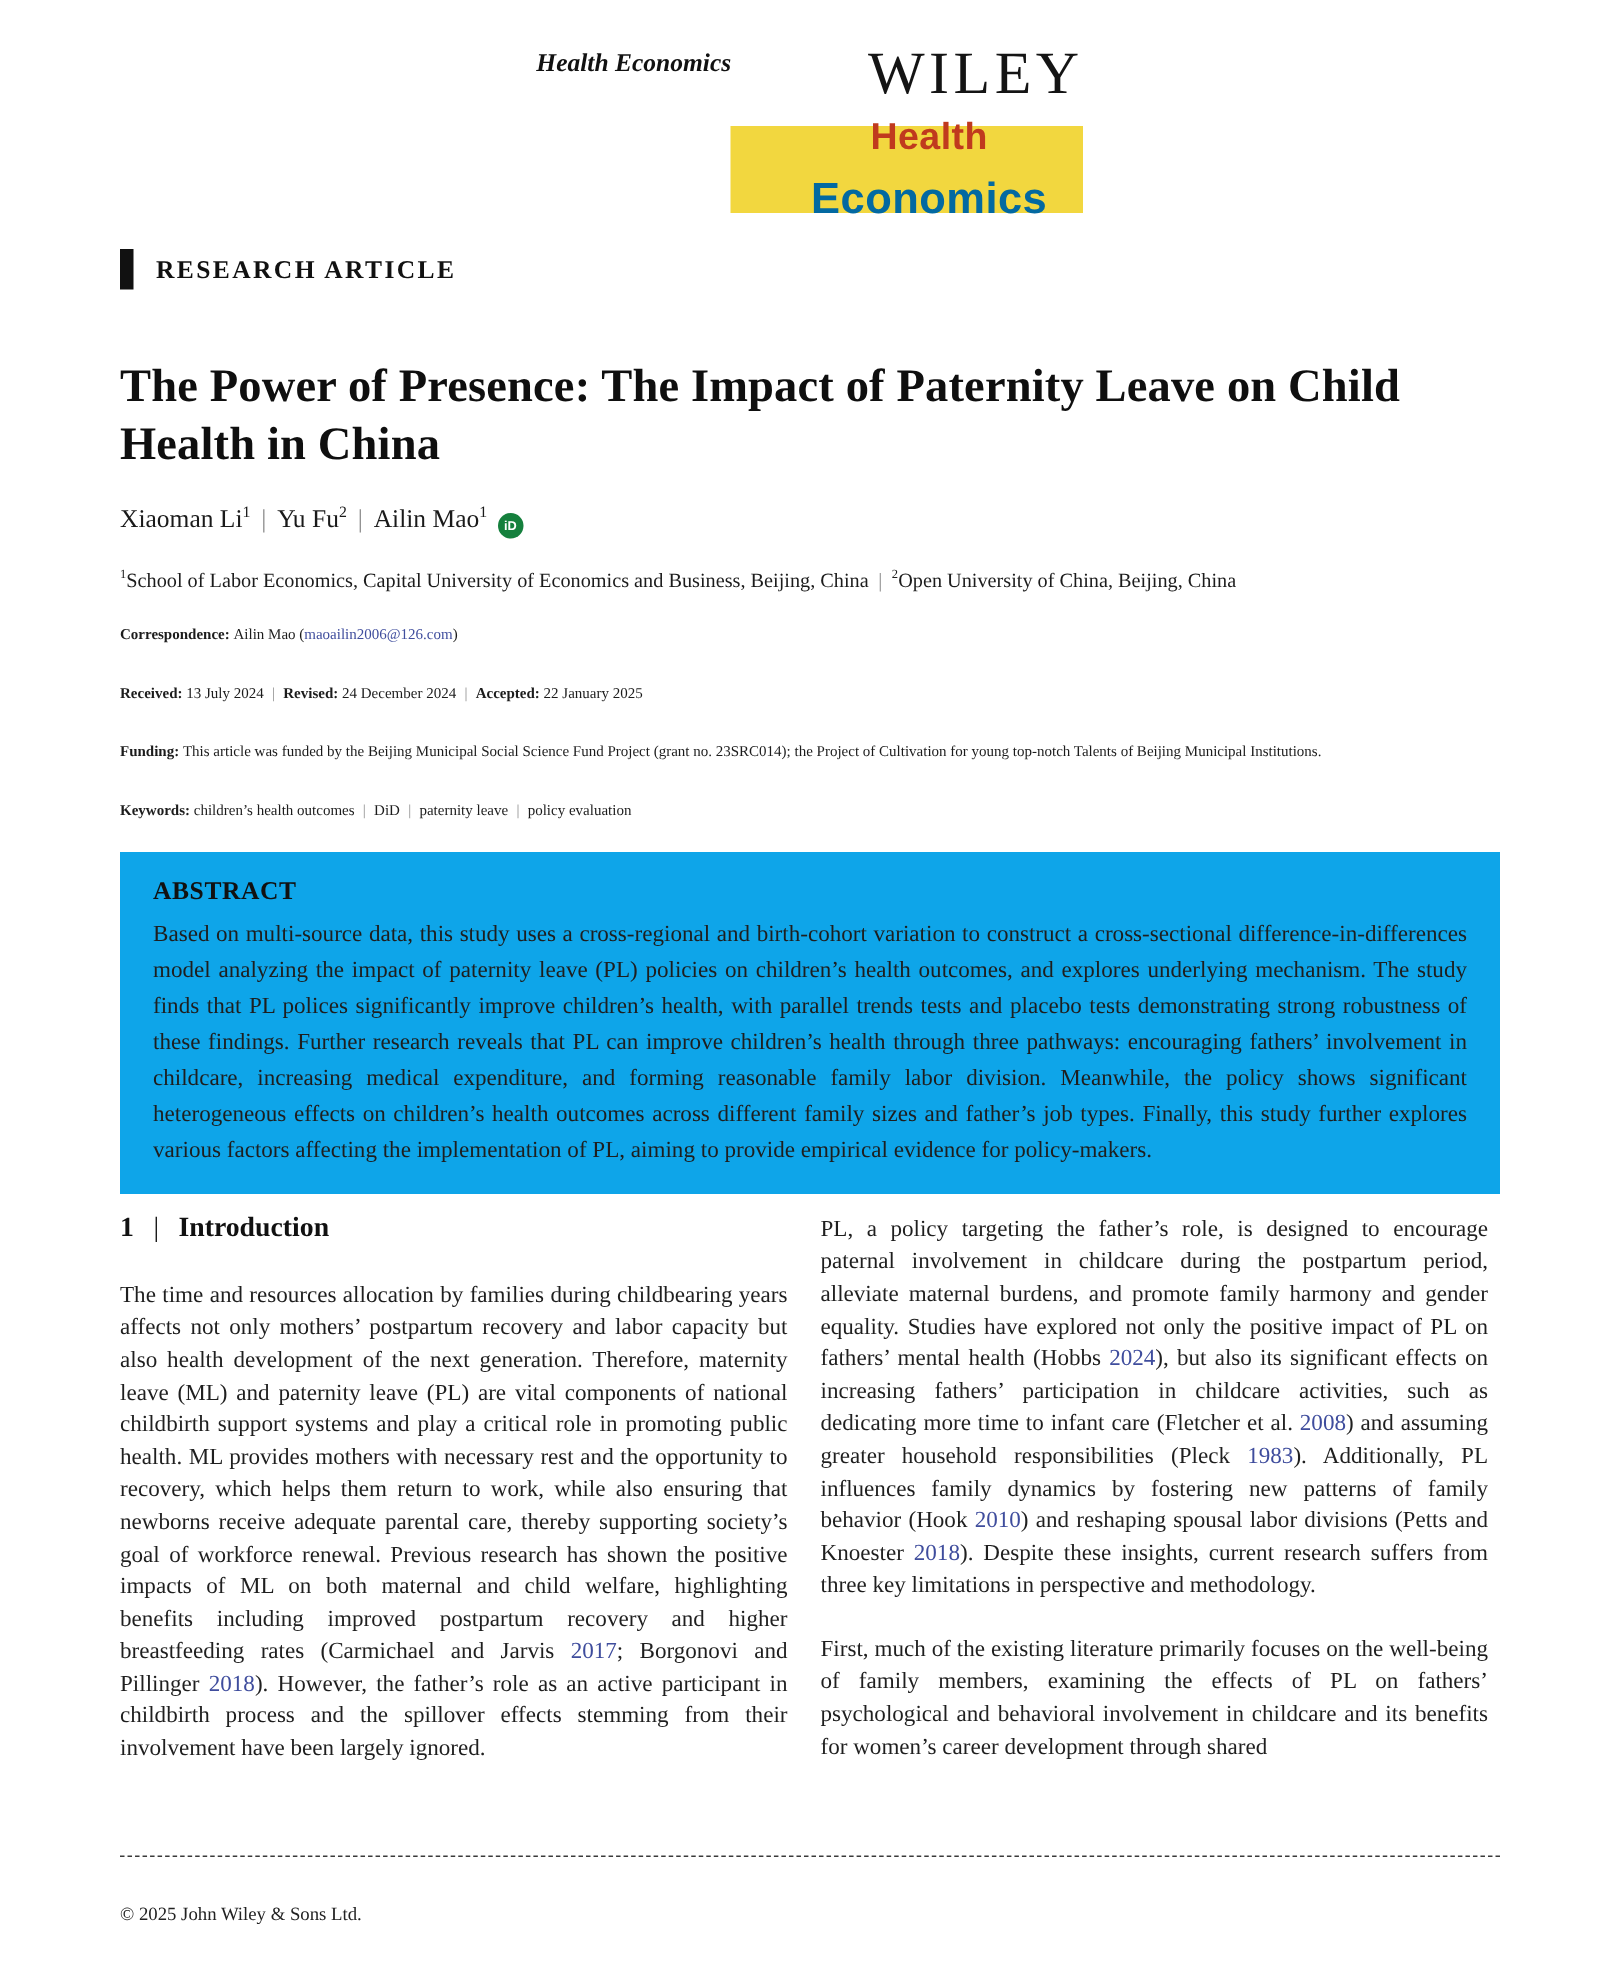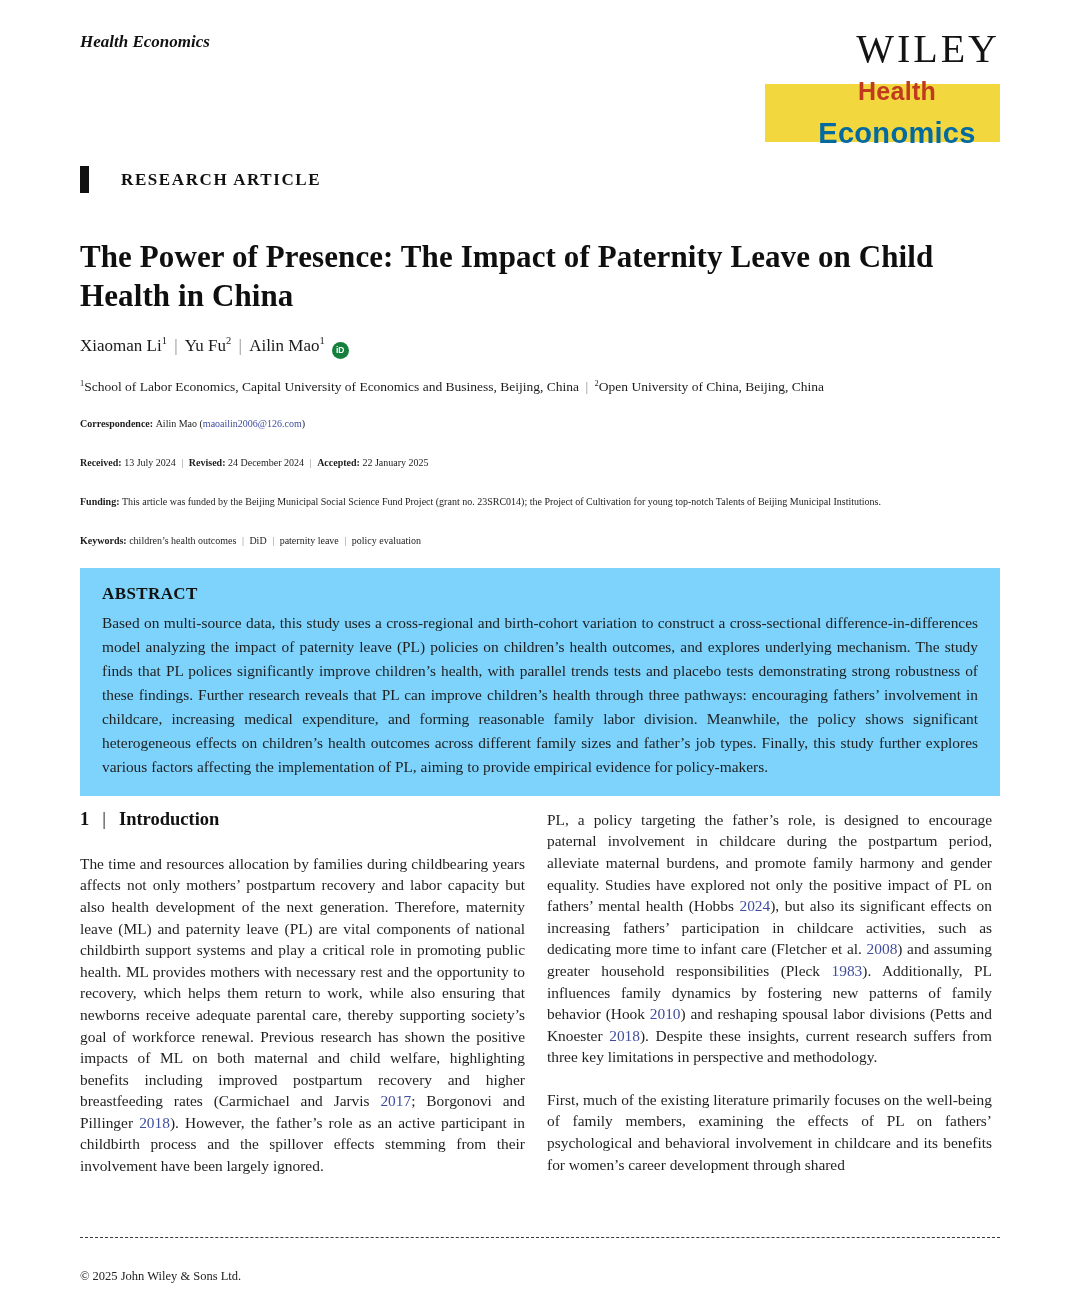--- a/index.html
+++ b/index.html
@@ -4,37 +4,37 @@
 <style>
   html, body { margin:0; padding:0; background:#ffffff; }
   body {
     width:1080px; height:1310px; overflow:hidden; position:relative;
     font-family:"Liberation Serif", serif; color:#1a1a1a;
     -webkit-font-smoothing:antialiased;
   }
   .page { position:relative; width:920px; margin:0 auto; padding-top:28px; height:100%; }
 
   
-  .header-row { display:flex; justify-content:space-between; align-items:flex-start; }
+  .header-row { display:flex; justify-content:center; align-items:flex-start; }
   .journal-name { font-size:17px; font-weight:700; font-style:italic; color:#111; padding-top:4px; }
   .publisher-block { display:flex; flex-direction:column; align-items:flex-end; }
   .wiley-logo {
     font-family:"Liberation Serif", serif; font-size:40px; line-height:42px;
     letter-spacing:3px; font-weight:500; color:#141414;
   }
   .he-badge {
     margin-top:14px; width:206px; height:58px; background:#f2d73f;
     display:flex; flex-direction:column; align-items:center; justify-content:center;
     font-family:"Liberation Sans", sans-serif; font-weight:700;padding-left:29px;
   }
   .he-badge .l1 { color:#c03a1e; font-size:25px; line-height:24px; letter-spacing:0.3px; }
   .he-badge .l2 { color:#0369a1; font-size:29px; line-height:27px; letter-spacing:0.3px;margin-top:17px; }
 
   
-  .type-row { display:flex; align-items:center; margin-top:24px;gap:17px; }
+  .type-row { display:flex; align-items:center; margin-top:24px; }
   .type-bar { width:9px; height:27px; background:#111; margin-right:15px; }
   .type-label { font-size:17px; font-weight:700; letter-spacing:1.6px; color:#111; }
 
   .article-title {
     margin-top:44px; font-size:31px; line-height:39px; font-weight:700; color:#0f0f0f;
     max-width:912px; letter-spacing:0.1px;
   }
   .authors-line { margin-top:17px; font-size:17px; color:#1a1a1a; }
   .orcid-icon {
     display:inline-block; width:17px; height:17px; border-radius:50%;
@@ -45,21 +45,21 @@
   .affiliations-line { margin-top:20px; font-size:13.5px; color:#1c1c1c; }
   .meta-line { margin-top:14px; font-size:10px; color:#1c1c1c; line-height:25px; }
   .meta-line.first { margin-top:16px; }
 
   .seg-b   { font-weight:700; }
   .seg-sup { vertical-align:super; font-size:0.62em; line-height:0; }
   .seg-sep { color:#8d8d8d; padding:0 3px; }
   .seg-link, .seg-cite { color:#3f4d9d; }
 
   
-  .abstract-box { margin-top:15px; background:#7dd3fc; padding:16px 22px 17px 22px; }
+  .abstract-box { margin-top:15px; background:#0ea5e9; padding:16px 22px 17px 22px; }
   .abstract-heading { font-size:17px; font-weight:700; letter-spacing:0.4px; color:#111; }
   .abstract-text {
     margin:7px 0 0 0; font-size:15.4px; line-height:24px; text-align:justify; color:#1e1e1e;
   }
 
   
   .columns { display:flex; gap:22px; margin-top:13px; }
   .col { width:445px; }
   .section-heading { font-size:18.5px; font-weight:700; color:#111; margin-bottom:23px; }
   .section-heading .sec-div { font-weight:400; margin:0 13px; }

